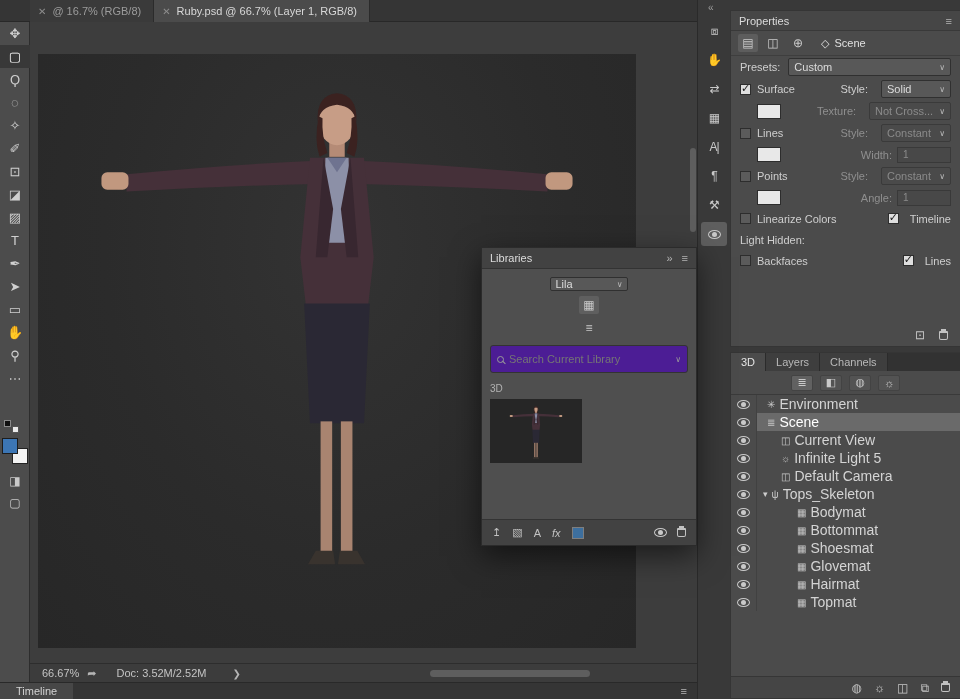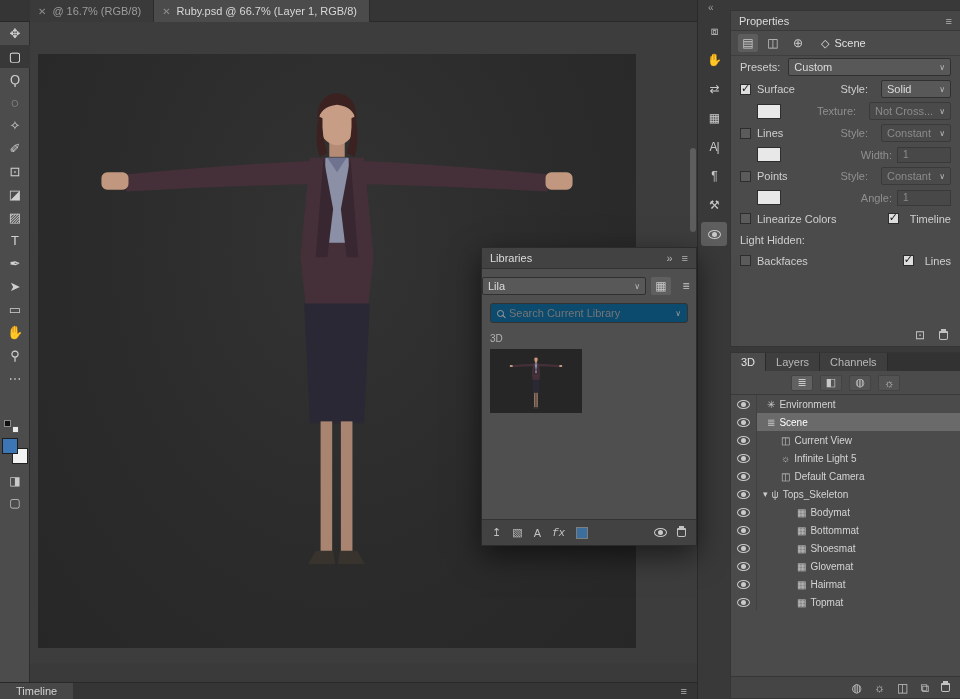--- a/index.html
+++ b/index.html
@@ -109,50 +109,50 @@
   .tree { }
   .trow { height:18px; display:flex; align-items:stretch; color:#d4d4d4; }
   .teye { width:26px; flex:none; display:flex; align-items:center; justify-content:center;
           border-right:1px solid #414141; }
   .tcontent { flex:1; display:flex; align-items:center; gap:4px; padding-left:6px; }
   .trow.lvl2 .tcontent { padding-left:20px; }
   .trow.lvl3 .tcontent { padding-left:36px; }
   .trow.selected .tcontent { background:#6a6a6a; color:#ffffff; }
   .tcaret { color:#cdcdcd; font-size:9px; min-width:0; }
   .ticon { color:#c6c6c6; font-size:10px; }
-  .tlabel { font-size:10px; }
+  .tlabel { font-size:14px; }
   .bbar { position:absolute; bottom:0; left:0; width:100%; height:22px; background:#454545;
           border-top:1px solid #363636; display:flex; align-items:center; justify-content:flex-end;
           gap:12px; padding:0 10px; color:#c6c6c6; font-size:12px; }
 
   
   .libraries { position:absolute; left:481px; top:247px; width:216px; height:299px;
                background:#4f4f4f; border:1px solid #2b2b2b; box-shadow:0 10px 28px rgba(0,0,0,.55);
                z-index:20; display:flex; flex-direction:column; font-size:11px; }
   .lhead { height:21px; background:#424242; display:flex; align-items:center; padding:0 8px;
            color:#dddddd; border-bottom:1px solid #333; }
   .lhr { margin-left:auto; display:flex; gap:9px; color:#b5b5b5; }
-  .lrow { display:flex; align-items:center; gap:5px; padding:8px 0 0; }
+  .lrow { display:flex; align-items:center; gap:5px; padding:8px 8px 0;flex-direction:column; }
   .viewbtn { width:20px; height:18px; display:flex; align-items:center; justify-content:center;
              color:#c9c9c9; font-size:12px; border-radius:2px; }
   .viewbtn.hl { background:#5f5f5f; }
-  .search { margin:8px 8px 0; height:20px; background:#0c4a6e; border:1px solid #333;
+  .search { margin:8px 8px 0; height:28px; background:#4c1d95; border:1px solid #333;
             border-radius:3px; display:flex; align-items:center; padding:0 6px; gap:5px; }
   .search input { flex:1; min-width:0; background:transparent; border:none; color:#b9b9b9;
                   font-size:11px; outline:none; font-family:"Liberation Sans",sans-serif; }
   .magni { width:7px; height:7px; border:1px solid #9a9a9a; border-radius:50%; position:relative; flex:none; }
   .magni::after { content:""; position:absolute; width:4px; height:1px; background:#9a9a9a;
                   transform:rotate(45deg); right:-3px; bottom:-1px; }
   .schev { color:#9a9a9a; font-size:8px; }
   .lsec { padding:10px 8px 5px; color:#b2b2b2; font-size:10px; }
   .lthumb { margin-left:8px; width:92px; height:64px; background:#262626;
             display:flex; align-items:center; justify-content:center; }
   .lfoot { margin-top:auto; height:26px; background:#424242; border-top:1px solid #333;
            display:flex; align-items:center; gap:11px; padding:0 10px; color:#c2c2c2; }
-  .lfoot .fx { font-style:italic;font-family:Liberation Mono, monospace; }
+  .lfoot .fx { font-style:italic; }
   .lfr { margin-left:auto; display:flex; align-items:center; gap:10px; }
   .lswatch { width:12px; height:12px; border:1px solid #7e7e7e; }
 
   
   .eyeic { display:inline-block; width:13px; height:9px; border:1px solid #c9c9c9;
            border-radius:55%; position:relative; }
   .eyeic::after { content:""; position:absolute; left:3px; top:1px; width:5px; height:5px;
                   background:#c9c9c9; border-radius:50%; }
   .trashic { display:inline-block; width:9px; height:9px; border:1px solid #c2c2c2;
              border-top:2px solid #c2c2c2; border-radius:1px 1px 2px 2px; position:relative; }
@@ -262,20 +262,27 @@
           <rect x="243" y="370" width="12" height="136" fill="#a98470"></rect>
           <rect x="264" y="370" width="12" height="136" fill="#a98470"></rect>
           <path fill="#39332e" d="M238 504 L256 504 L258 518 L230 518 Z"></path>
           <path fill="#39332e" d="M263 504 L281 504 L289 518 L261 518 Z"></path>
         </g>
       </svg>
     </div>
     <div class="vscroll"></div>
   </div>
 
+  <div class="statusbar">
+    <span class="zoom">66.67%</span>
+    <span class="share">➦</span>
+    <span>Doc: 3.52M/2.52M</span>
+    <span class="chev">❯</span>
+    <div class="hscroll"></div>
+  </div>
 
   <div class="timeline">
     <div class="ttab">Timeline</div>
     <span class="tlmenu">≡</span>
   </div>
 
   <div class="rightdock">
     <span class="collapse">«</span>
 
     <div class="strip">

